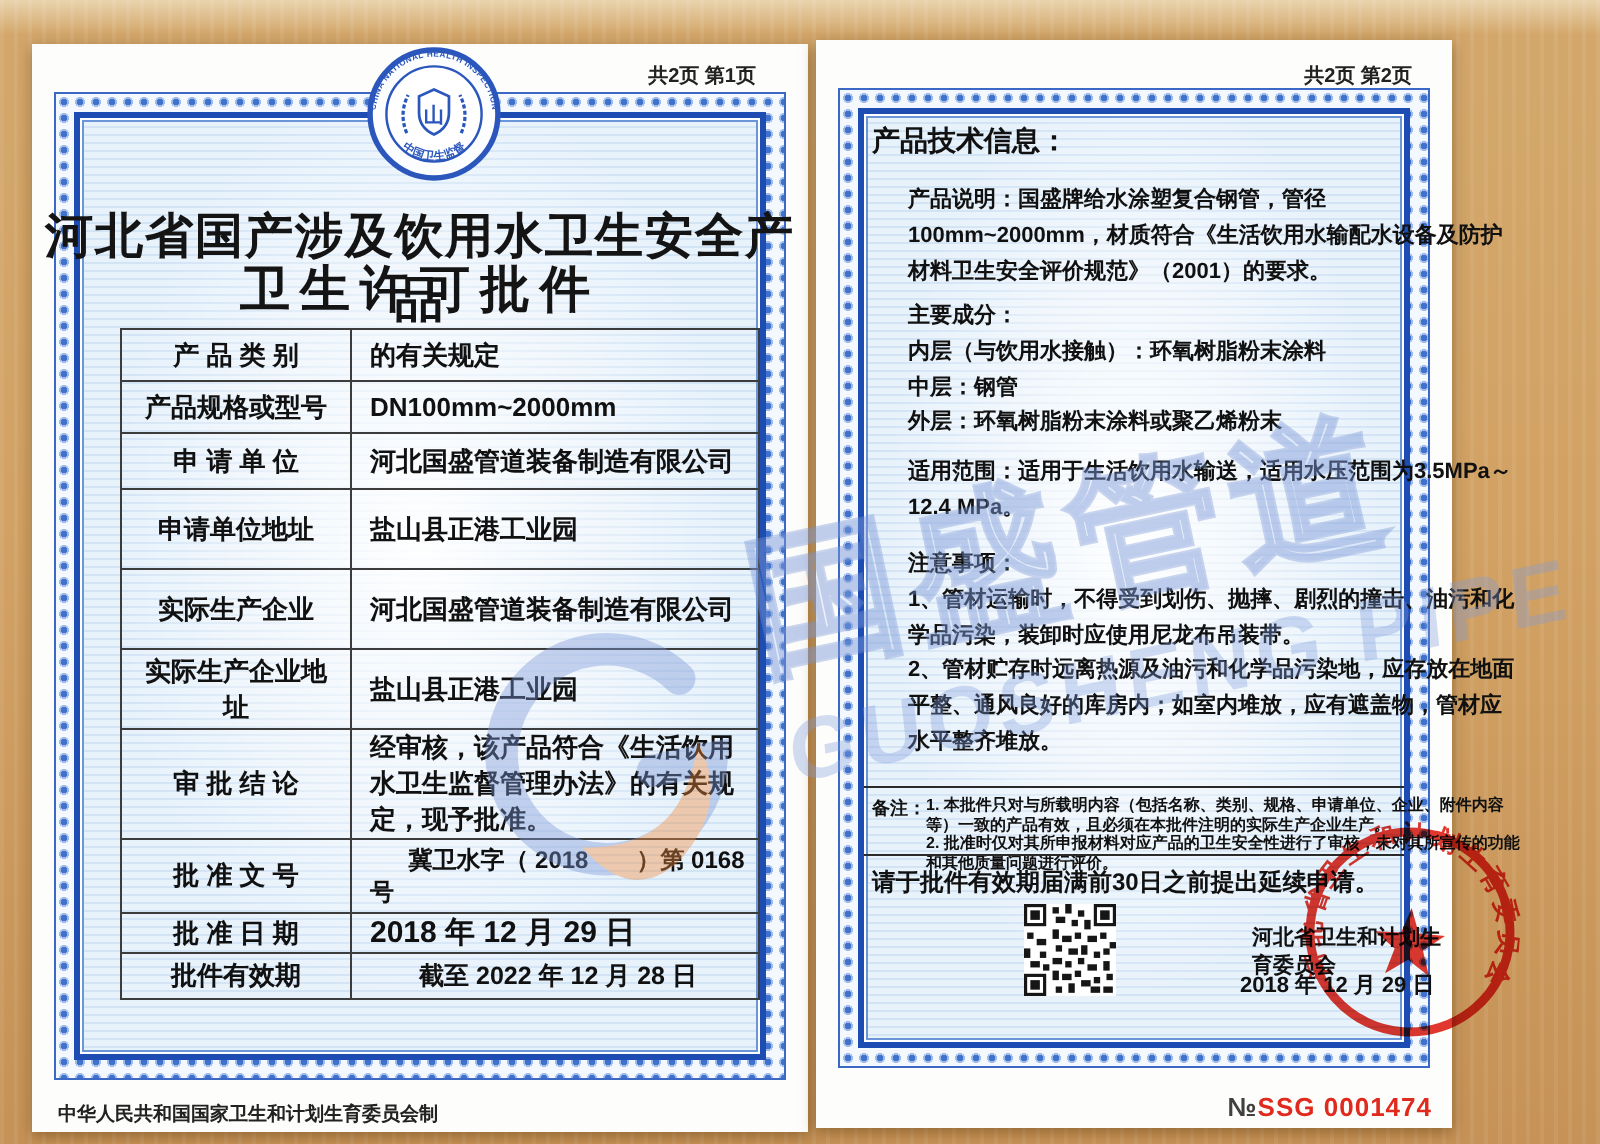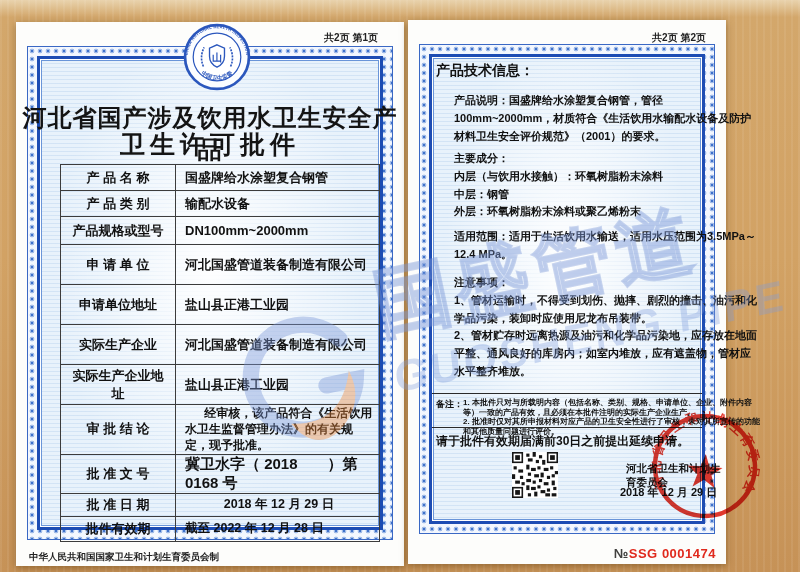--- a/index.html
+++ b/index.html
@@ -117,26 +117,22 @@
     <path d="M 50,32 L 61,37 V 49 Q 61,60 50,65 Q 39,60 39,49 V 37 Z" fill="#ffffff" stroke="#2b57bd" stroke-width="2"></path>
     <text x="50" y="56" font-size="15" fill="#2b57bd" font-weight="bold" text-anchor="middle">山</text>
   </svg>
 
   <div class="title1">河北省国产涉及饮用水卫生安全产品</div>
   <div class="title2">卫生许可批件</div>
 
   <table class="cert">
     <tbody>
       <tr>
-        <th>产 品 名 称</th>
-        <td>国盛牌给水涂塑复合钢管</td>
-      </tr>
-      <tr>
         <th>产 品 类 别</th>
-        <td>输配水设备</td>
+        <td>的有关规定</td>
       </tr>
       <tr>
         <th>产品规格或型号</th>
         <td>DN100mm~2000mm</td>
       </tr>
       <tr>
         <th>申 请 单 位</th>
         <td>河北国盛管道装备制造有限公司</td>
       </tr>
       <tr>

